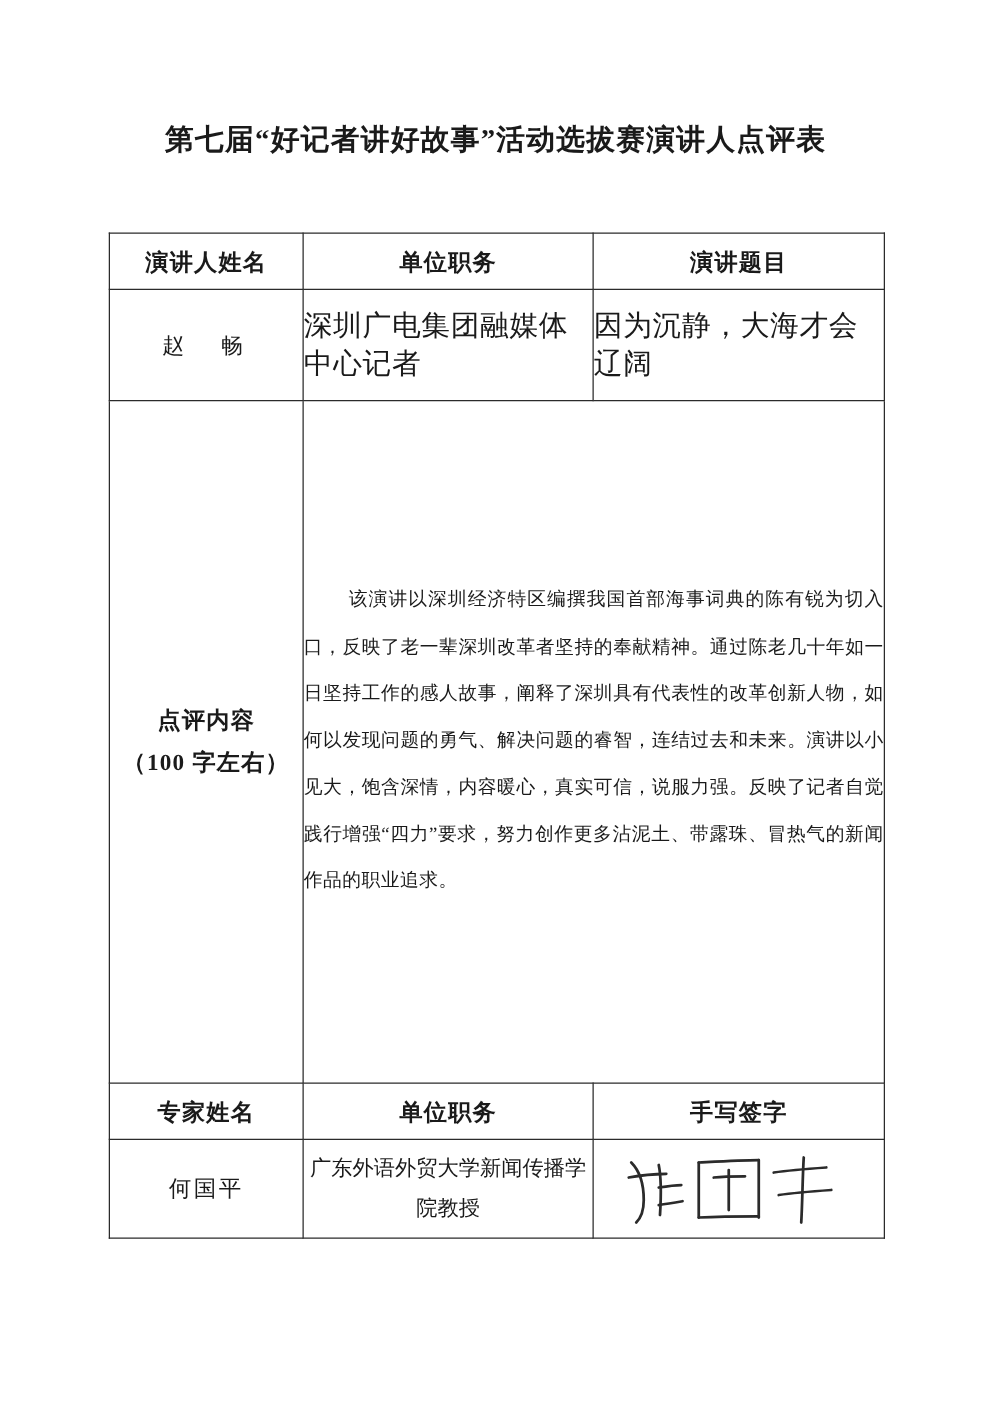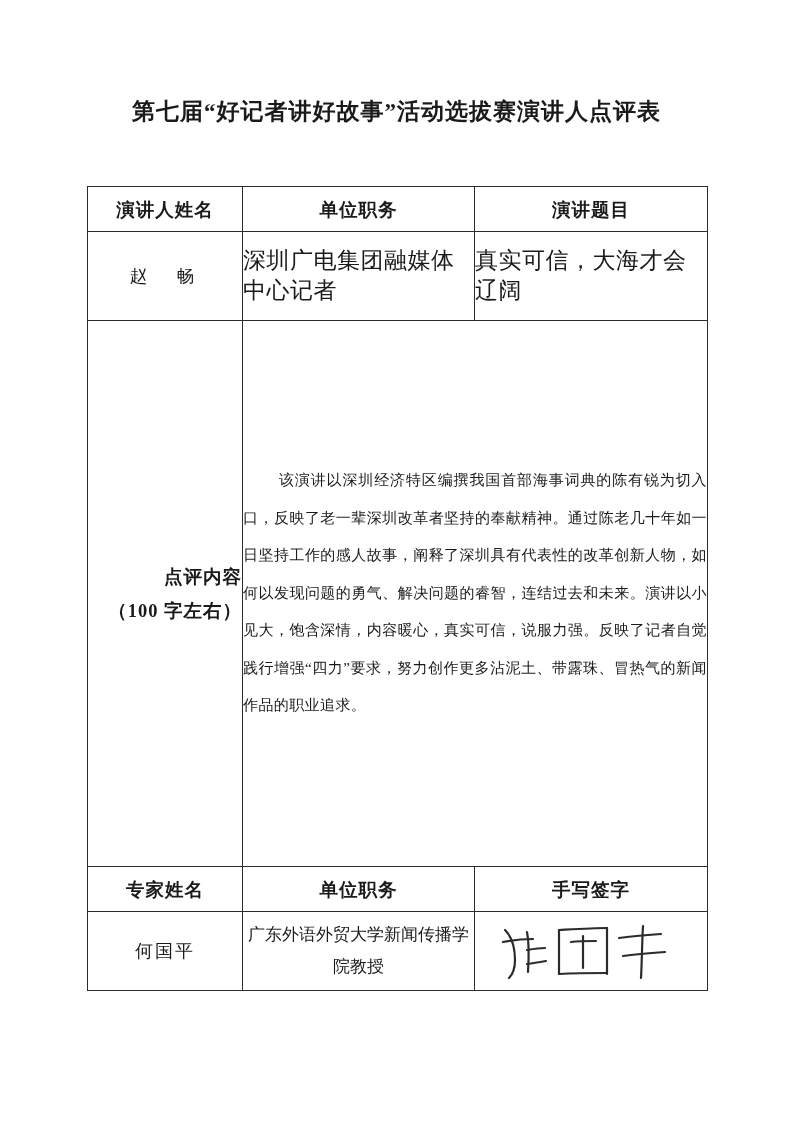--- a/index.html
+++ b/index.html
@@ -69,21 +69,21 @@
     margin-top: 32px;
   }
   .cell-text {
     font-size: 23px;
     line-height: 30px;
     padding: 8px 14px 10px 14px;
     height: 88px;
   }
   .cell-text.c2 { letter-spacing: 0.5px; }
   .label-cell {
-    text-align: right;
+    text-align: center;
     font-weight: bold;
     font-size: 18.5px;
     line-height: 34px;
     letter-spacing: 1px;
   }
   .comment-cell {
     height: 545px;
     vertical-align: top;
     padding: 14px 16px 10px 16px;
     font-size: 15px;
@@ -140,21 +140,21 @@
       </colgroup>
       <tbody>
         <tr>
           <td class="hdr">演讲人姓名</td>
           <td class="hdr">单位职务</td>
           <td class="hdr">演讲题目</td>
         </tr>
         <tr>
           <td class="cell-name">赵　畅</td>
           <td class="cell-text c2">深圳广电集团融媒体中心记者</td>
-          <td class="cell-text c2">真实可信，大海才会辽阔</td>
+          <td class="cell-text c2">因为沉静，大海才会辽阔</td>
         </tr>
         <tr>
           <td class="label-cell">
             <div>点评内容</div>
             <div>（100 字左右）</div>
           </td>
           <td class="comment-cell" colspan="2">
             <p>该演讲以深圳经济特区编撰我国首部海事词典的陈有锐为切入口，反映了老一辈深圳改革者坚持的奉献精神。通过陈老几十年如一日坚持工作的感人故事，阐释了深圳具有代表性的改革创新人物，如何以发现问题的勇气、解决问题的睿智，连结过去和未来。演讲以小见大，饱含深情，内容暖心，真实可信，说服力强。反映了记者自觉践行增强“四力”要求，努力创作更多沾泥土、带露珠、冒热气的新闻作品的职业追求。</p>
           </td>
         </tr>

